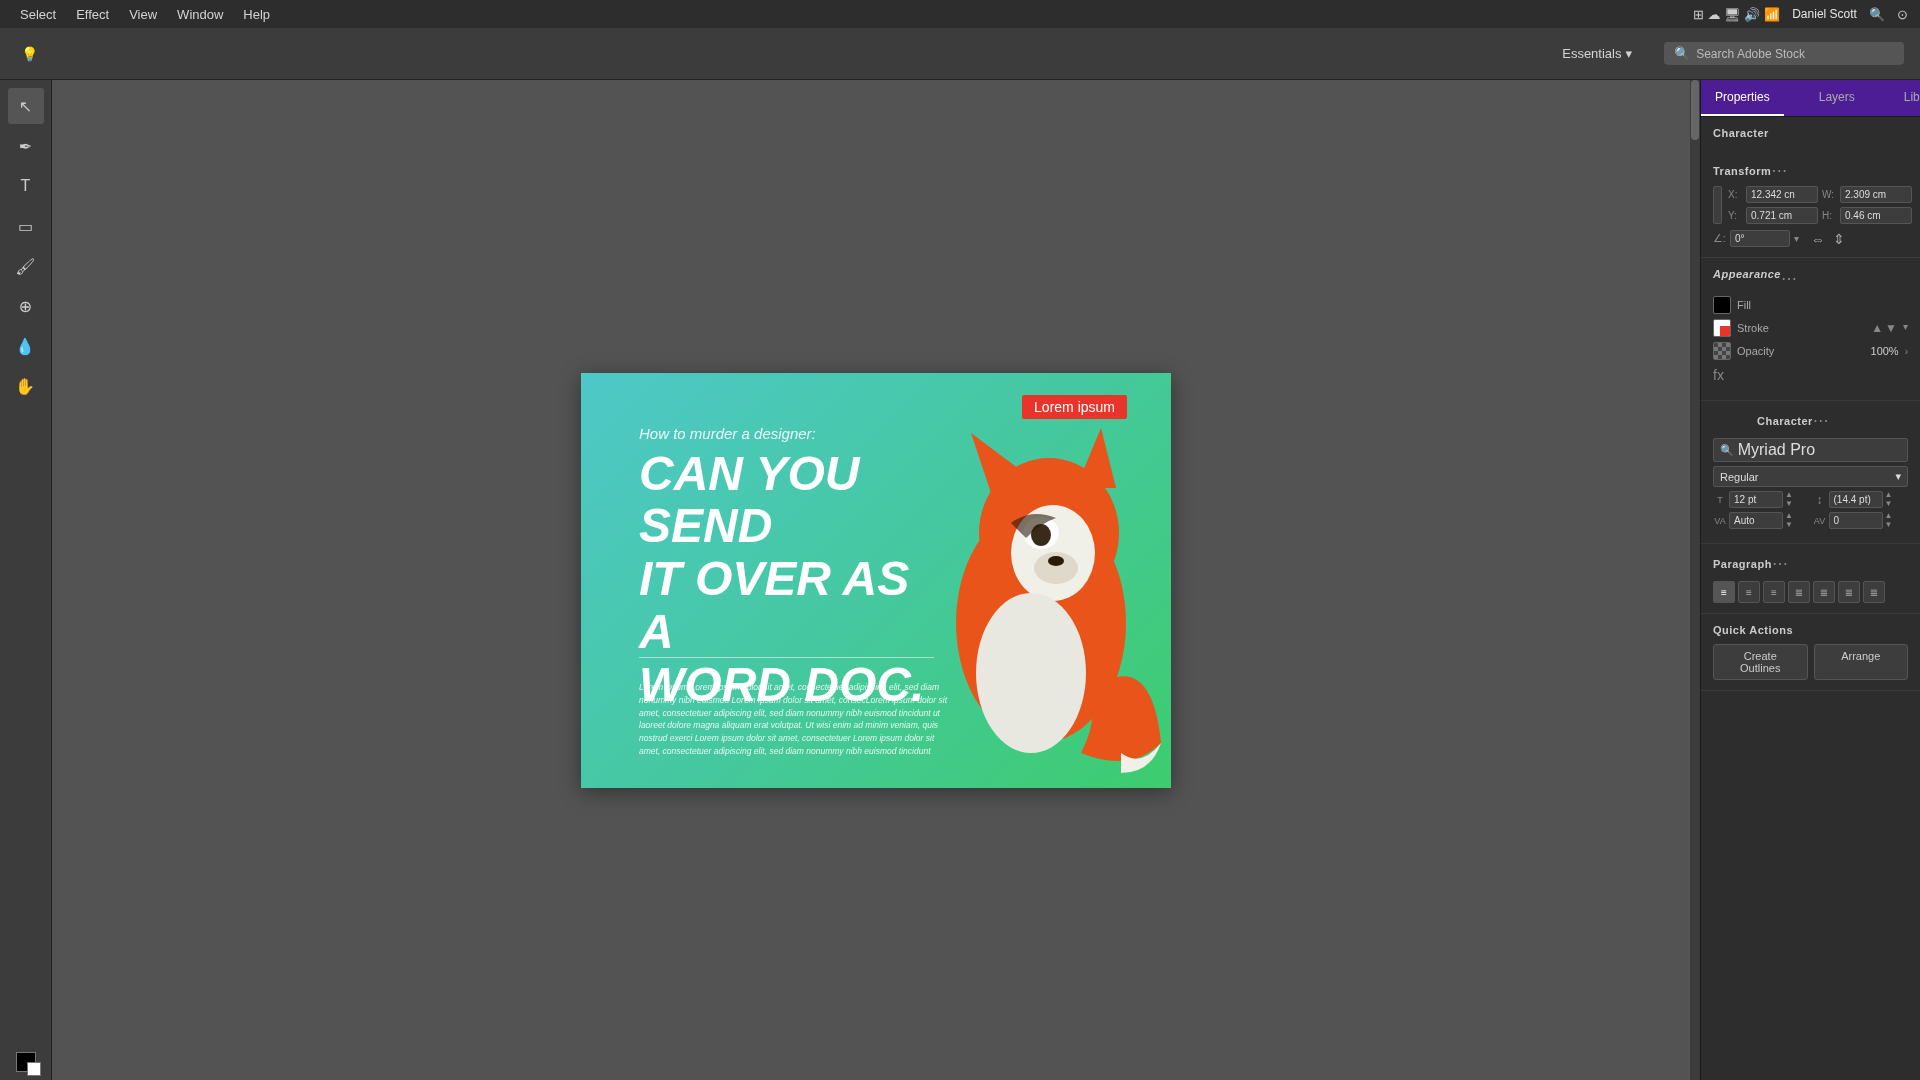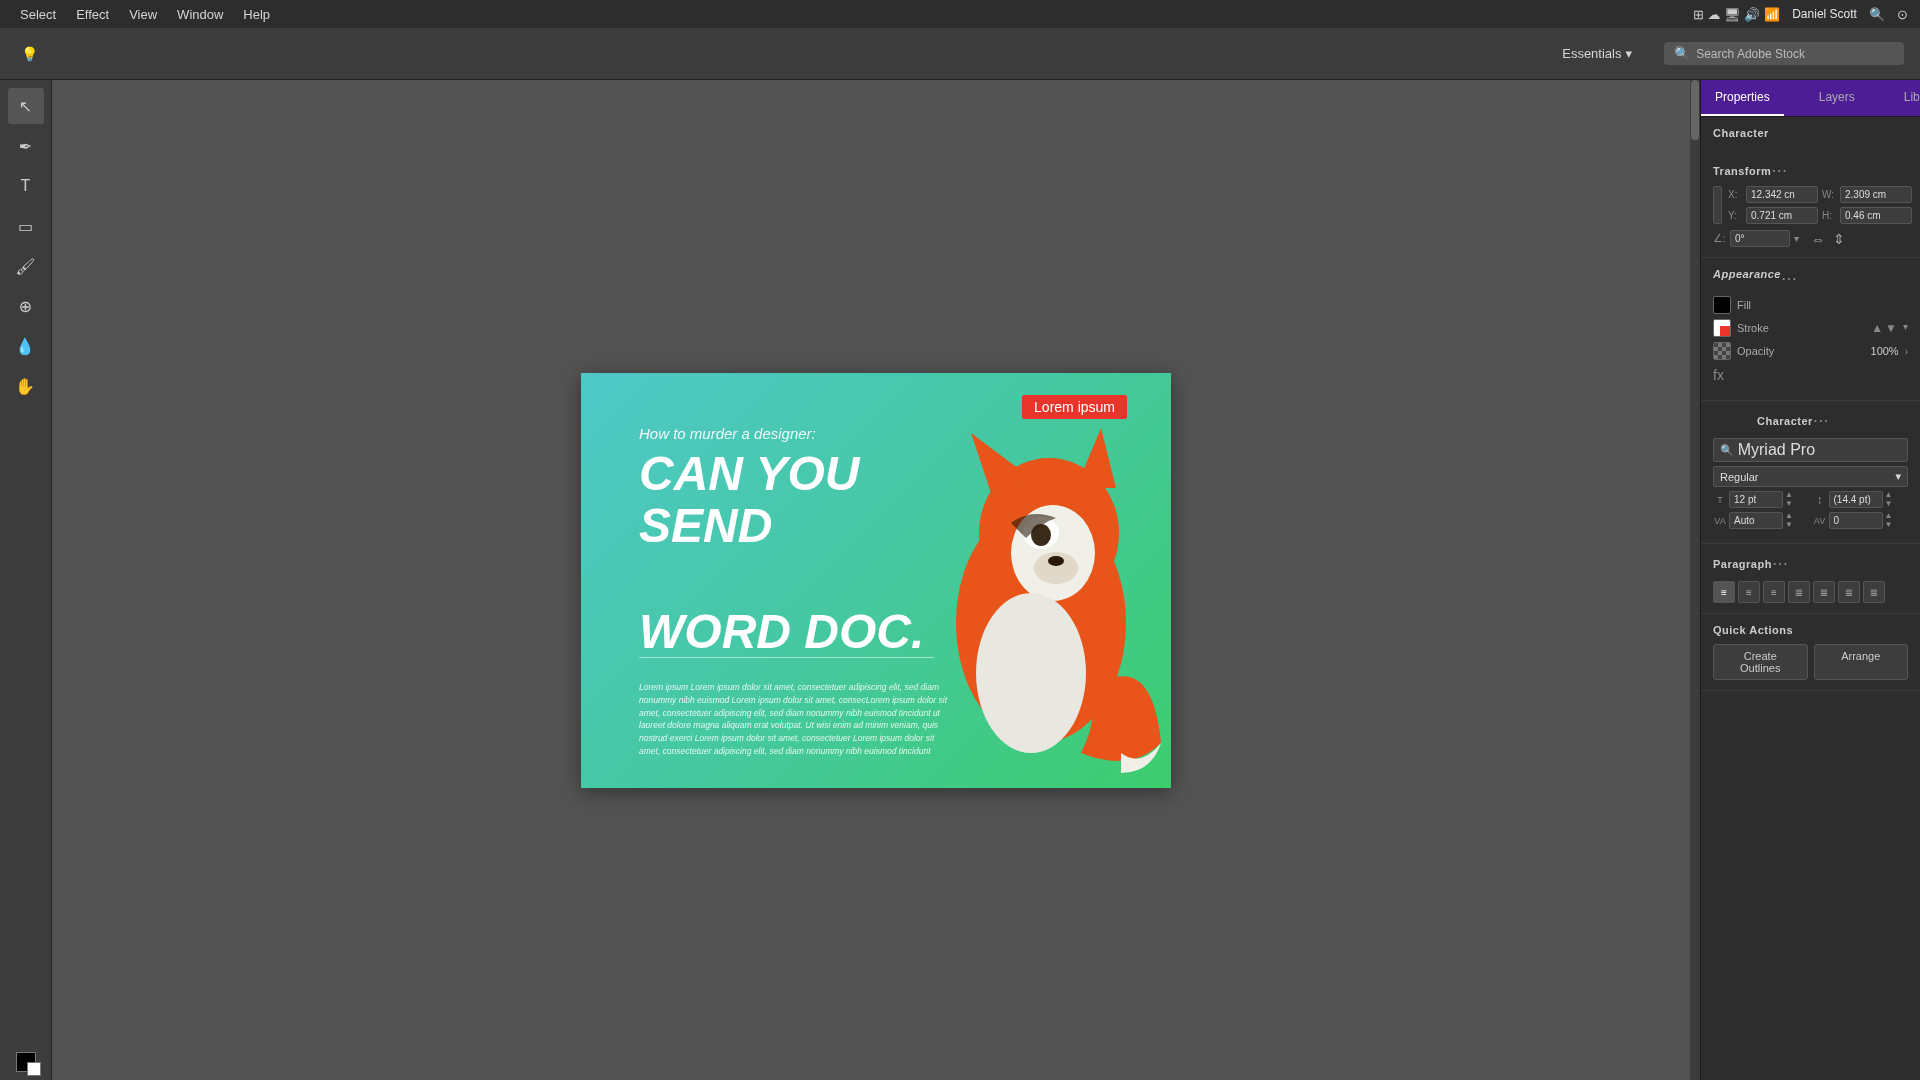--- a/index.html
+++ b/index.html
@@ -472,21 +472,21 @@
   <div class="canvas-area">
 
     <div class="design-card">
 
       <div class="lorem-badge">Lorem ipsum</div>
 
       <div class="card-subtitle">How to murder a designer:</div>
 
       <div class="card-title">
         <span>CAN YOU SEND</span><br>
-        <br>
+        <span>IT OVER AS A</span><br>
         <span>WORD DOC.</span>
       </div>
 
       <div class="card-divider"></div>
 
       <div class="card-body">Lorem ipsum Lorem ipsum dolor sit amet, consectetuer adipiscing elit, sed diam nonummy nibh euismod Lorem ipsum dolor sit amet, consecLorem ipsum dolor sit amet, consectetuer adipiscing elit, sed diam nonummy nibh euismod tincidunt ut laoreet dolore magna aliquam erat volutpat. Ut wisi enim ad minim veniam, quis nostrud exerci Lorem ipsum dolor sit amet, consectetuer Lorem ipsum dolor sit amet, consectetuer adipiscing elit, sed diam nonummy nibh euismod tincidunt</div>
 
       <div class="fox-container">
         <svg viewBox="0 0 280 380" xmlns="http://www.w3.org/2000/svg" width="280" height="380">
 

